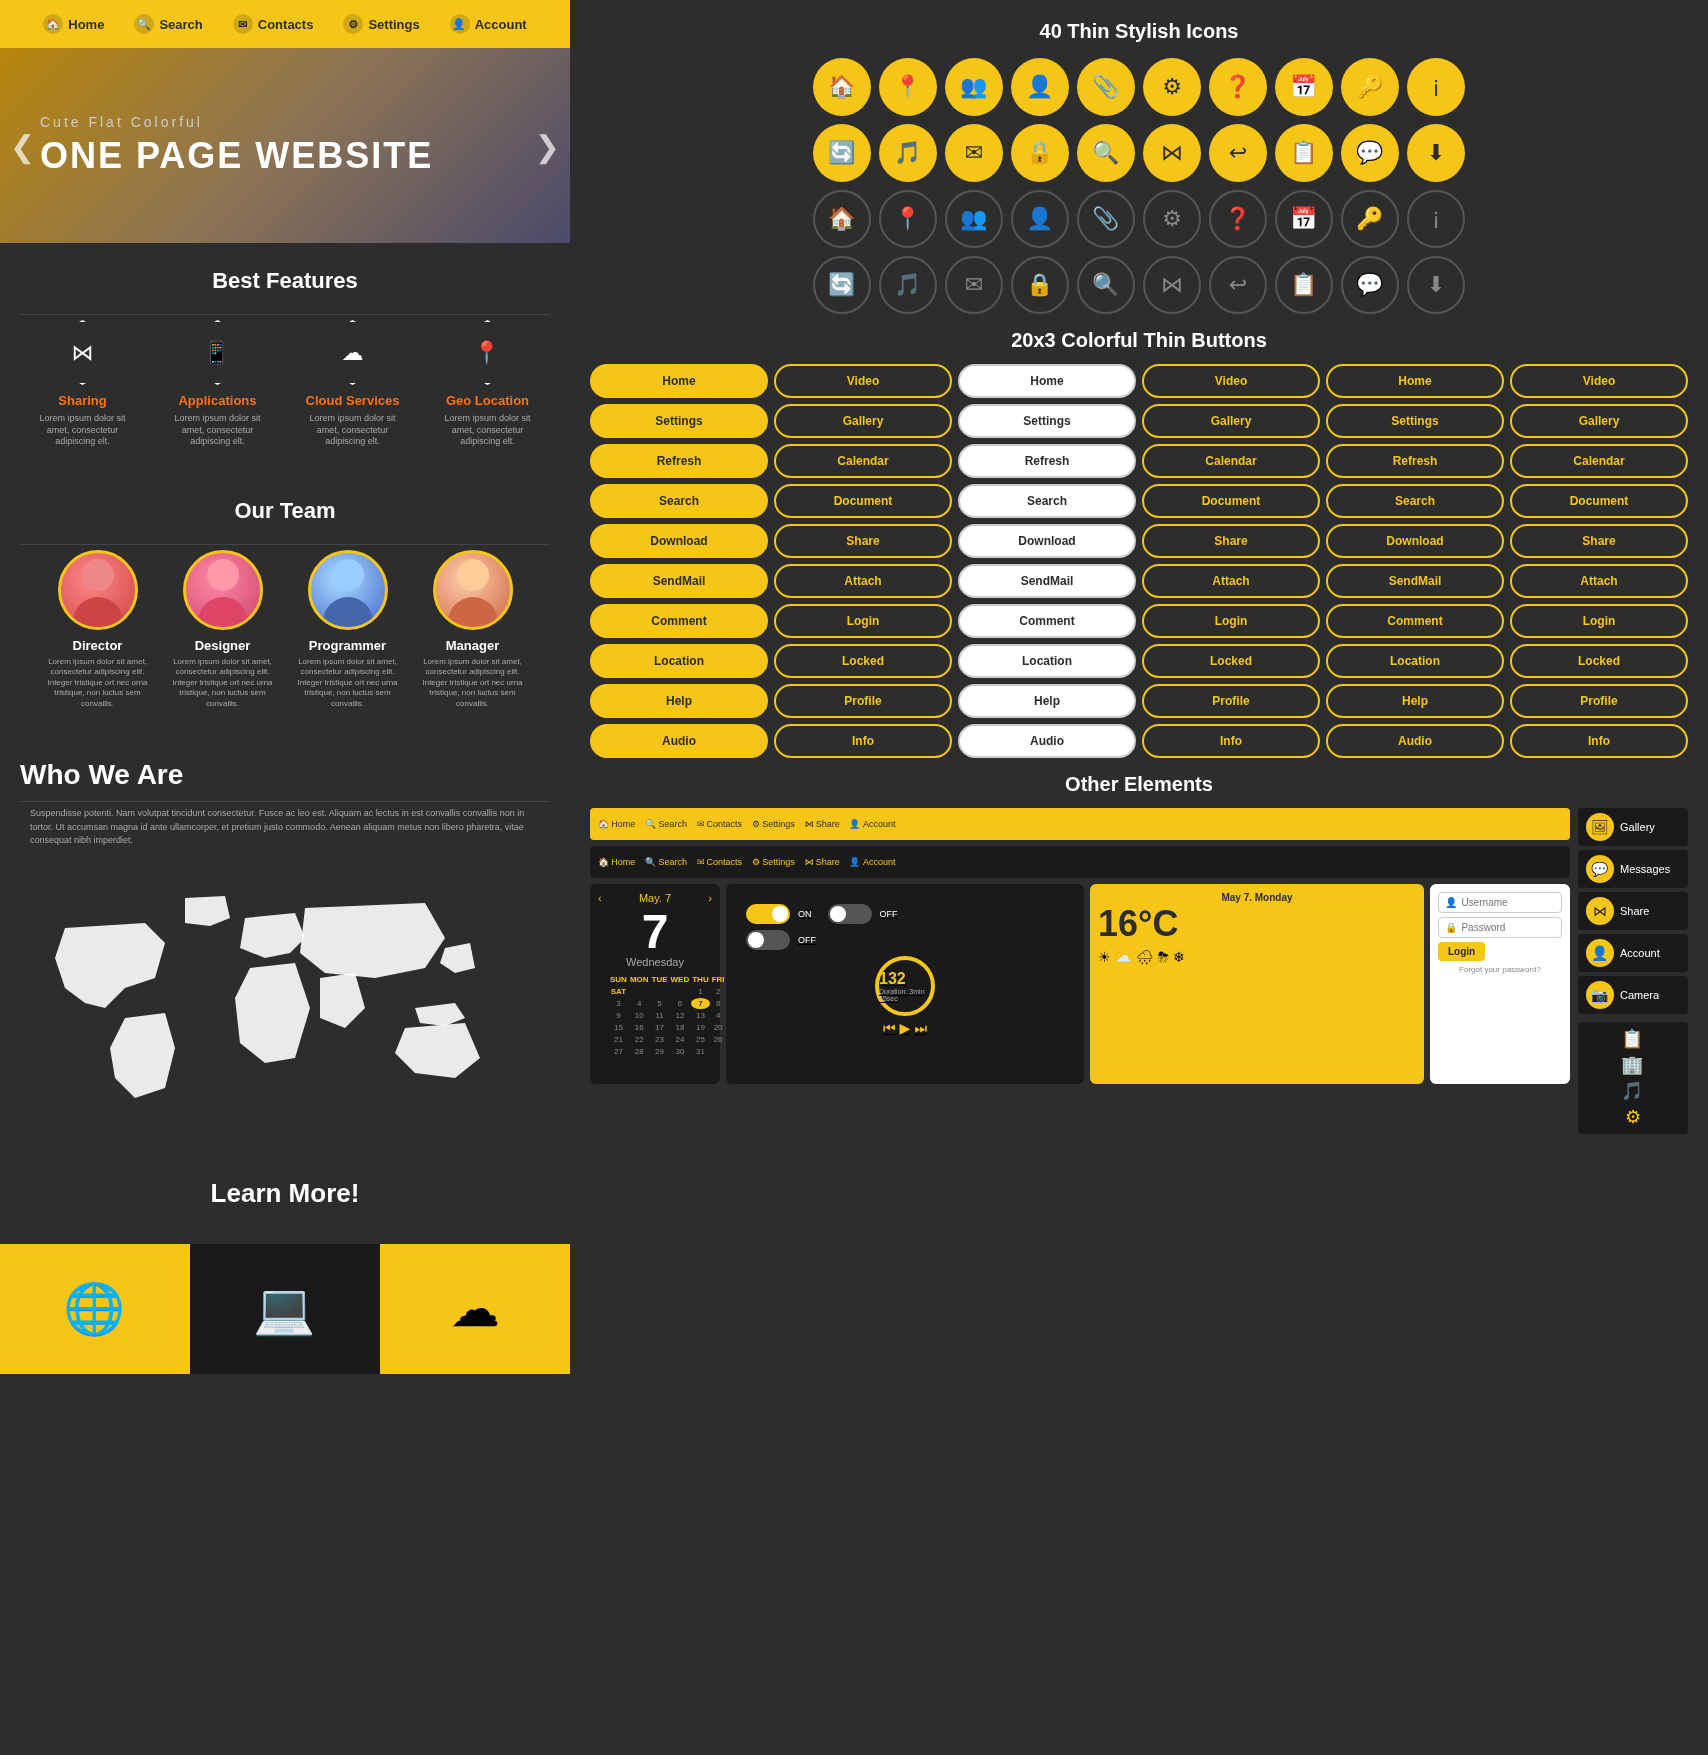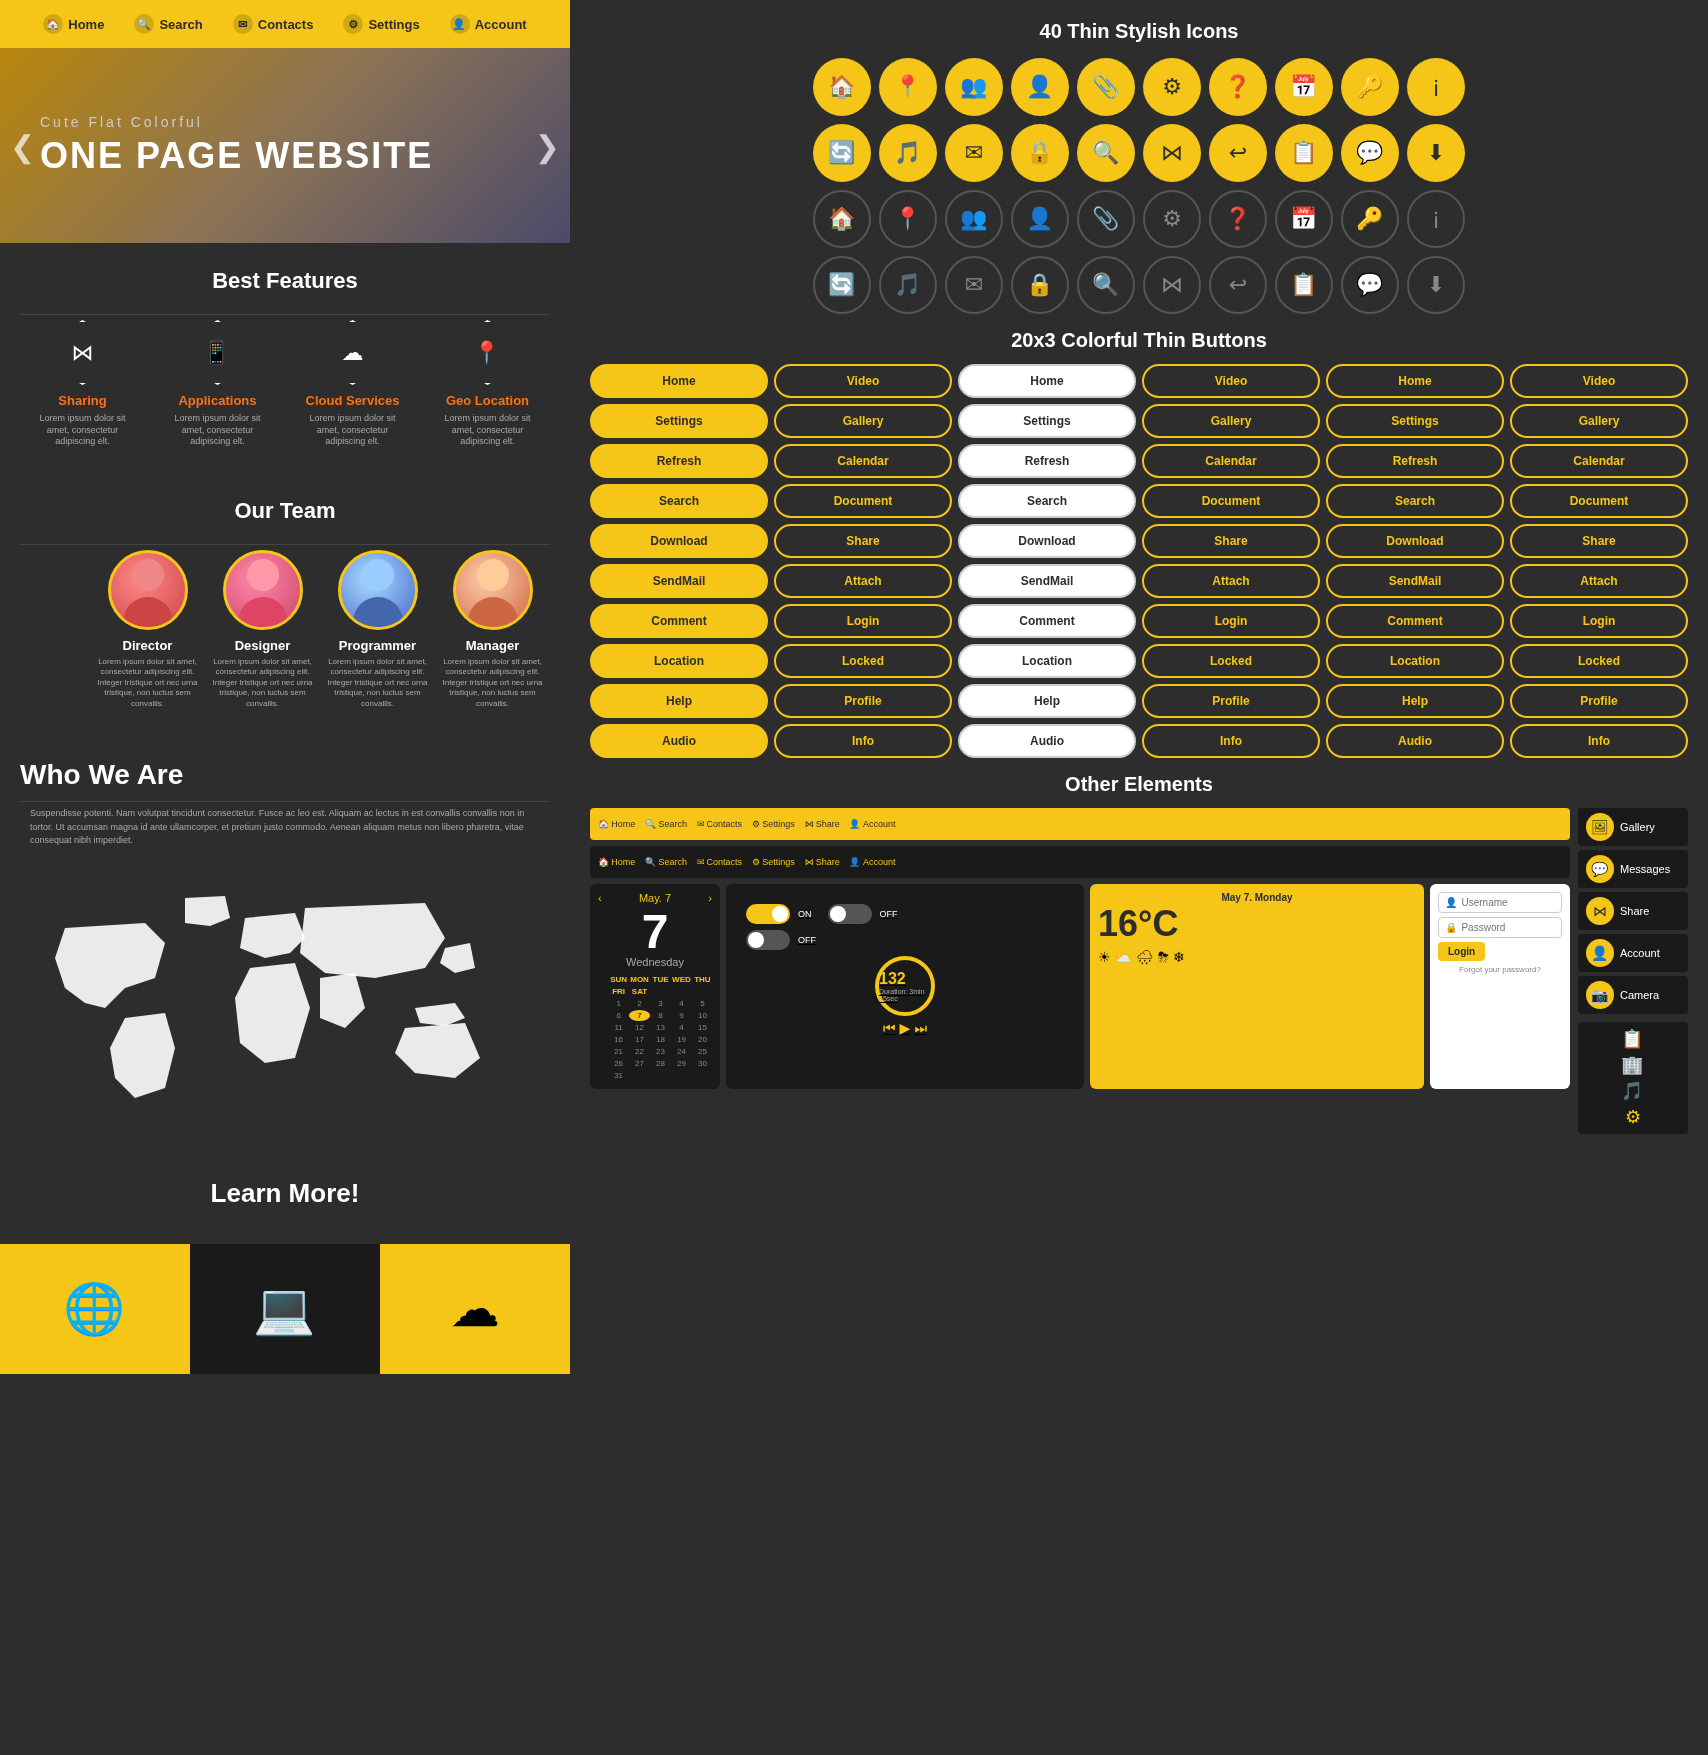--- a/index.html
+++ b/index.html
@@ -141,22 +141,23 @@
     .feature-desc {
       color: #aaa;
       font-size: 9px;
       text-align: center;
       line-height: 1.3;
     }
 
     
     .team-grid {
       display: flex;
-      justify-content: flex-end;
+      justify-content: center;
       flex-wrap: wrap;
+      gap: 10px;
     }
     .team-item {
       display: flex;
       flex-direction: column;
       align-items: center;
       width: 115px;
     }
     .team-avatar {
       width: 80px;
       height: 80px;
@@ -389,21 +390,21 @@
       line-height: 1;
     }
     .cal-day {
       text-align: center;
       color: #aaa;
       font-size: 11px;
       margin-bottom: 6px;
     }
     .cal-grid {
       display: grid;
-      grid-template-columns: repeat(5, 1fr);
+      grid-template-columns: repeat(6, 1fr);
       gap: 1px;
       margin-left: 11px;
     }
     .cal-cell {
       text-align: center;
       font-size: 8px;
       color: #888;
       padding: 1px;
     }
     .cal-cell.header { color: #f5c518; font-weight: bold; }

